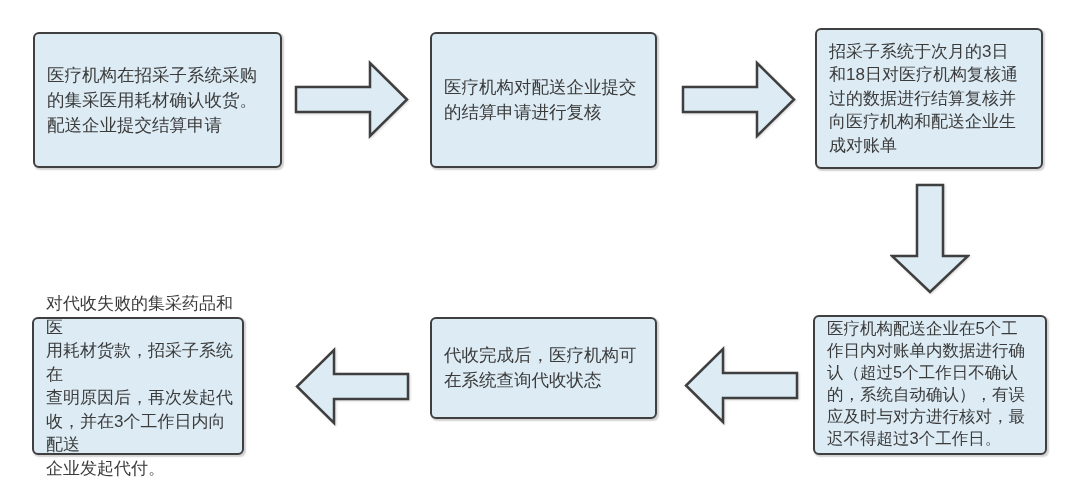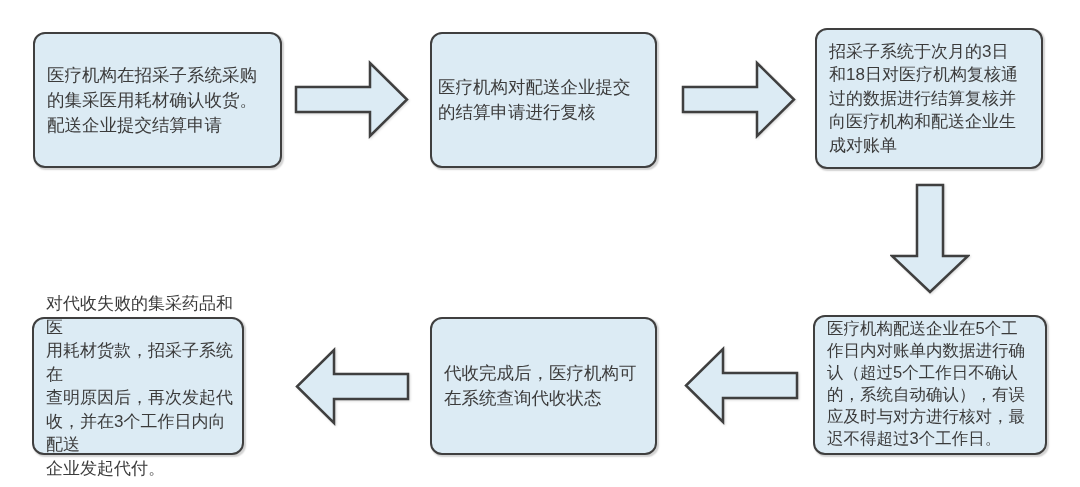--- a/index.html
+++ b/index.html
@@ -13,21 +13,21 @@
     height: 487px;
     background: var(--canvas-bg, #ffffff);
     font-family: "Liberation Sans", "DejaVu Sans", sans-serif;
     overflow: hidden;
   }
   .flow-node {
     position: absolute;
     box-sizing: border-box;
     background: var(--shape-fill, #dcebf4);
     border: 2px solid var(--shape-border, #3f3f3f);
-    border-radius: 12px;
+    border-radius: 6px;
     box-shadow: 1.5px 1.5px 1.5px rgba(0, 0, 0, 0.18);
     display: flex;
     align-items: center;
     color: var(--text-color, #3b3b3b);
     padding: 4px 8px 4px 12px;
   }
   .flow-node .node-text {
     white-space: pre-line;
     text-align: left;
     width: 100%;
@@ -40,24 +40,24 @@
     filter: drop-shadow(1px 1px 1px rgba(0, 0, 0, 0.15));
   }
   .block-arrow polygon {
     fill: var(--shape-fill, #dcebf4);
     stroke: var(--shape-border, #3f3f3f);
     stroke-width: 2.5;
     stroke-linejoin: miter;
   }
   
   #node-step-1 { left: 33px;  top: 32px;  width: 249px; height: 136px; font-family: Liberation Serif, serif; }
-  #node-step-2 { left: 430px; top: 32px;  width: 227px; height: 136px; padding-left: 6px; }
+  #node-step-2 { left: 430px; top: 32px;  width: 227px; height: 136px; }
   #node-step-3 { left: 815px; top: 28px;  width: 228px; height: 141px; }
   #node-step-4 { left: 813px; top: 315px; width: 234px; height: 140px; }
-  #node-step-5 { left: 430px; top: 317px; width: 227px; height: 138px; }
+  #node-step-5 { left: 430px; top: 317px; width: 227px; height: 102px; }
   #node-step-6 { left: 32px;  top: 317px; width: 212px; height: 138px; }
   
   #arrow-1 { left: 294px; top: 60px;  }
   #arrow-2 { left: 681px; top: 60px;  }
   #arrow-3 { left: 890px; top: 183px; }
   #arrow-4 { left: 683px; top: 346px; }
   #arrow-5 { left: 294px; top: 347px; }
 </style>
 </head>
 <body>

